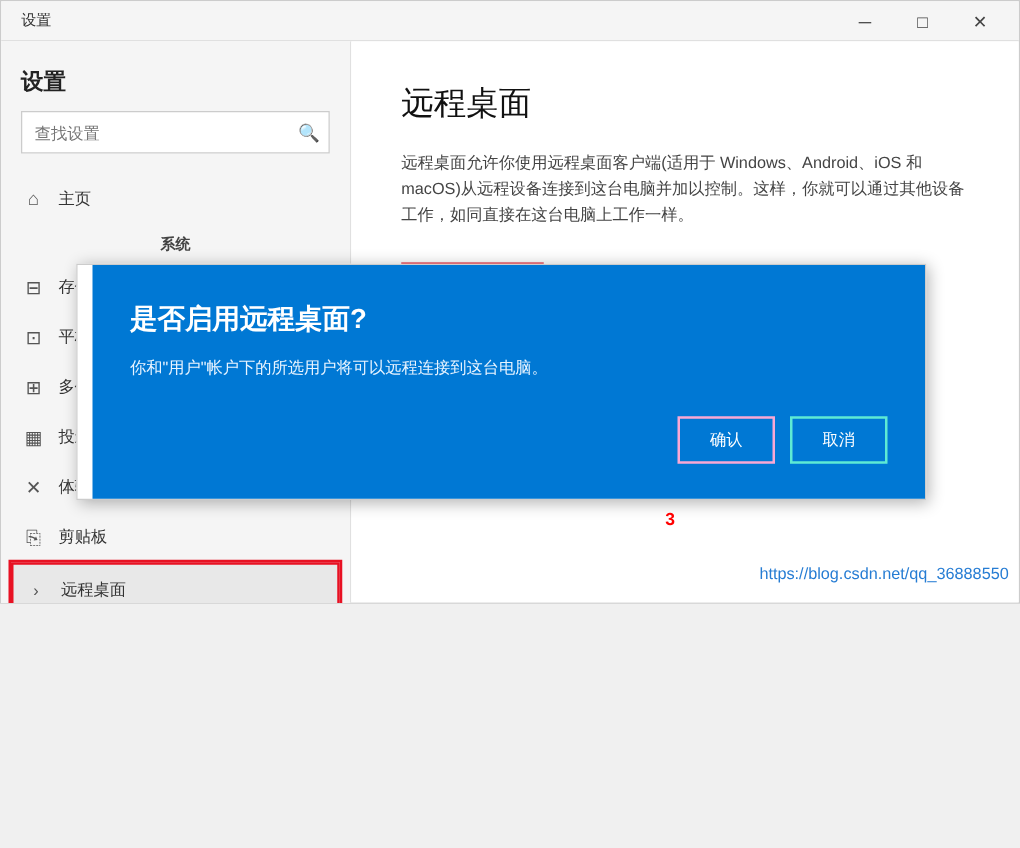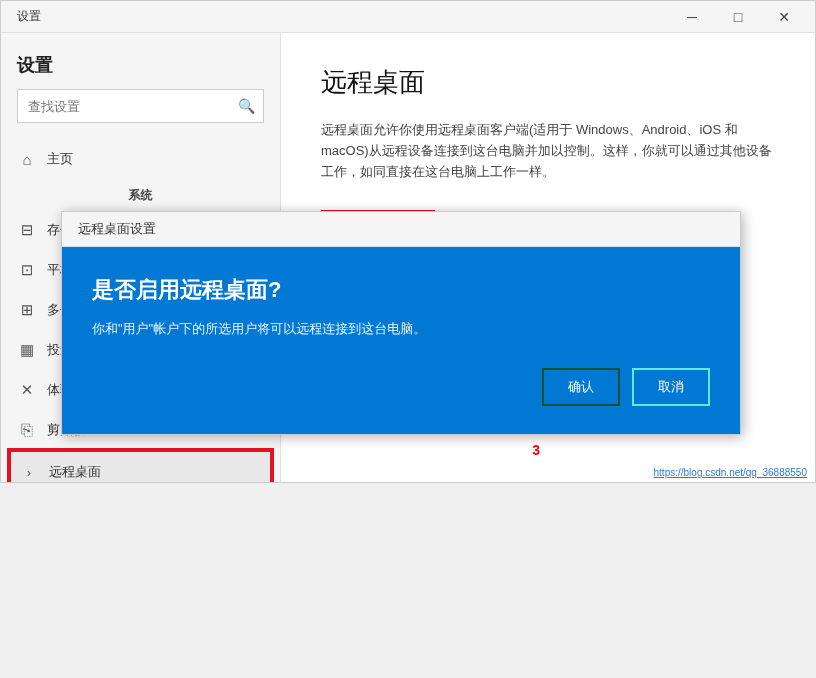--- a/index.html
+++ b/index.html
@@ -239,20 +239,21 @@
       font-size: 13px;
       color: #333;
       border-bottom: 1px solid #e0e0e0;
       background: #f5f5f5;
     }
 
     .dialog-body {
       background: #0078d4;
       padding: 28px 30px 28px 30px;
       color: #fff;
+      margin-left: 12px;
     }
 
     .dialog-heading {
       font-size: 22px;
       font-weight: 600;
       margin-bottom: 14px;
     }
 
     .dialog-desc {
       font-size: 13px;
@@ -267,21 +268,21 @@
       gap: 12px;
       align-items: center;
     }
 
     .btn-confirm {
       padding: 8px 24px;
       font-size: 13px;
       font-family: inherit;
       background: #0078d4;
       color: #fff;
-      border: 2px solid #14532d;
+      border: 2px solid #f9a8d4;
       cursor: pointer;
       font-weight: 500;
     }
 
     .btn-cancel {
       padding: 8px 24px;
       font-size: 13px;
       font-family: inherit;
       background: transparent;
       color: #fff;
@@ -310,27 +311,26 @@
       font-family: Arial, sans-serif;
     }
 
     
     .sidebar-item.remote-desktop-active {
       outline: 2px solid #e81123;
     }
 
     .watermark {
       position: absolute;
-      bottom: 4px;
+      bottom: 16px;
       right: 8px;
-      font-size: 10px;
+      font-size: 13px;
       color: #0066cc;
       opacity: 0.85;
       z-index: 5;
-      text-decoration: underline;
     }
   </style>
 </head>
 <body>
 
 <div class="window">
 
   <div class="title-bar">
     <span class="title-bar-title">设置</span>
     <div class="title-bar-controls">
@@ -409,21 +409,20 @@
           <div class="toggle-switch"></div>
           <span class="toggle-text">关</span>
         </div>
         <span class="label-num annotation-2">2</span>
       </div>
     </div>
   </div>
 
   <div class="overlay">
     <div class="dialog">
-      <div class="dialog-titlebar">远程桌面设置</div>
       <div class="dialog-body" style="position:relative;">
         <div class="dialog-heading">是否启用远程桌面?</div>
         <div class="dialog-desc">你和"用户"帐户下的所选用户将可以远程连接到这台电脑。</div>
         <div class="dialog-buttons">
           <button class="btn-confirm">确认</button>
           <button class="btn-cancel">取消</button>
         </div>
         <span class="label-num annotation-3">3</span>
       </div>
     </div>

